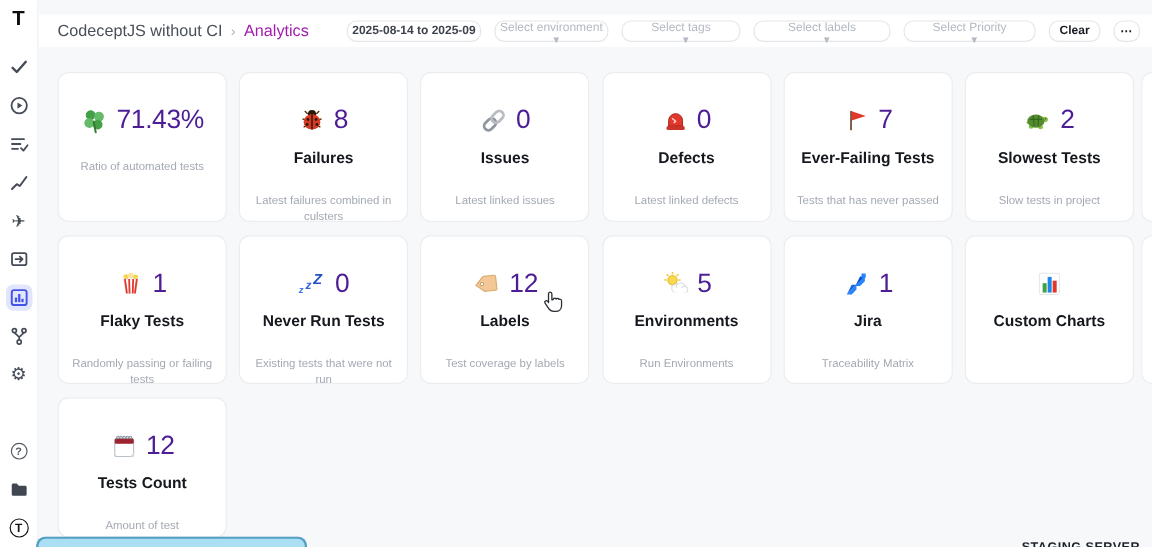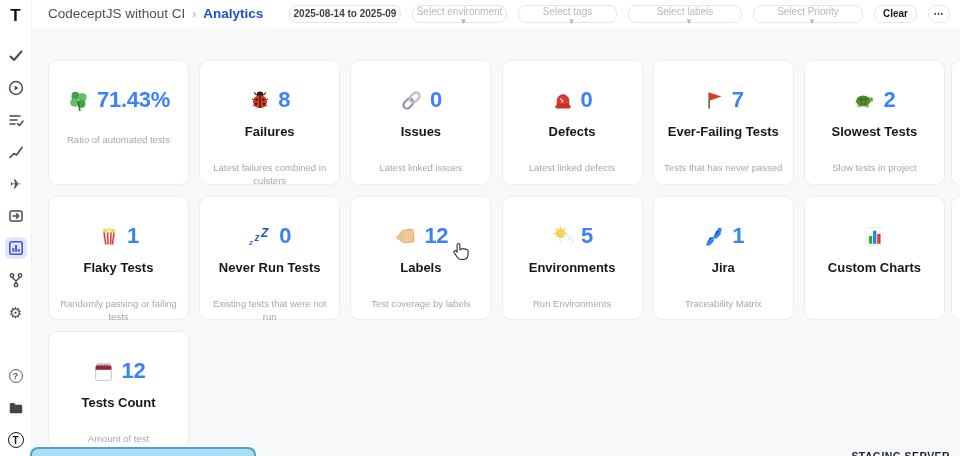--- a/index.html
+++ b/index.html
@@ -31,28 +31,28 @@
     font-size:9px; font-weight:700; color:#555c66;
     display:flex; align-items:center; justify-content:center;
   }
   .avatar-circle {
     width:16px; height:16px; border:1.6px solid #14161a; border-radius:50%;
     font-size:10px; font-weight:900; color:#14161a;
     display:flex; align-items:center; justify-content:center;
   }
   
   .topbar {
-    position:absolute; left:32px; top:0; right:0; height:27px;
+    position:absolute; left:32px; top:12px; right:0; height:27px;
     background:#ffffff;
     display:flex; align-items:center; padding:0 10px 0 16px;
   }
   .breadcrumb { display:flex; align-items:center; gap:7px; white-space:nowrap; }
   .crumb-project { font-size:13.5px; color:#4a5058; font-weight:500; cursor:pointer; }
   .crumb-sep { font-size:12px; color:#aab0b9; }
-  .crumb-page { font-size:13.5px; color:#1d4ed8; font-weight:700; }
+  .crumb-page { font-size:13.5px; color:#a21caf; font-weight:400; }
   .topbar-controls { margin-left:auto; display:flex; align-items:flex-start; gap:11px; }
   .pill {
     height:18px; border:1px solid #e4e6ea; border-radius:8px; background:#fff;
     display:flex; align-items:center; justify-content:center;
     font-size:10px; color:#3e444d; padding:0 8px; cursor:pointer; white-space:nowrap;
   }
   .pill.date { font-weight:600; width:112px; }
   .select {
     height:18px; border:1px solid #e4e6ea; border-radius:8px; background:#fff;
     display:flex; align-items:center; justify-content:space-between;
@@ -71,21 +71,21 @@
     background:#fff; border:1px solid #ecedf0; border-radius:9px;
     display:flex; flex-direction:column; align-items:center; text-align:center;
     padding:26px 10px 8px; height:125px; cursor:pointer; position:relative;
   }
   .card:nth-child(n+7):nth-child(-n+12){ height:124px; }
   .card:nth-child(n+13){ height:117px; }
   .card.hovered { border-color:#d2d6dd; box-shadow:0 1px 4px rgba(30,40,60,.08); }
   .card-top { display:flex; align-items:center; justify-content:center; gap:7px; min-height:26px; }
   .card-icon { display:flex; align-items:center; }
   .card-icon svg { display:block; }
-  .card-value { font-size:22px; font-weight:700; color:#3b82f6; letter-spacing:-.3px; }
+  .card-value { font-size:22px; font-weight:400; color:#4c1d95; letter-spacing:-.3px; }
   .card-value:empty { display:none; }
   .card-title { margin-top:11px; font-size:13px; font-weight:700; color:#15181d; line-height:1.3; max-width:125px; }
   .card-subtitle { margin-top:20px; font-size:9.5px; color:#a3a9b2; line-height:1.4; max-width:122px; }
   
   .card-sliver {
     position:absolute; left:951px; width:14px; background:#fff;
     border:1px solid #ecedf0; border-radius:9px 0 0 9px; border-right:none;
   }
   .sliver-1 { top:60px; height:125px; }
   .sliver-2 { top:196px; height:124px; }

